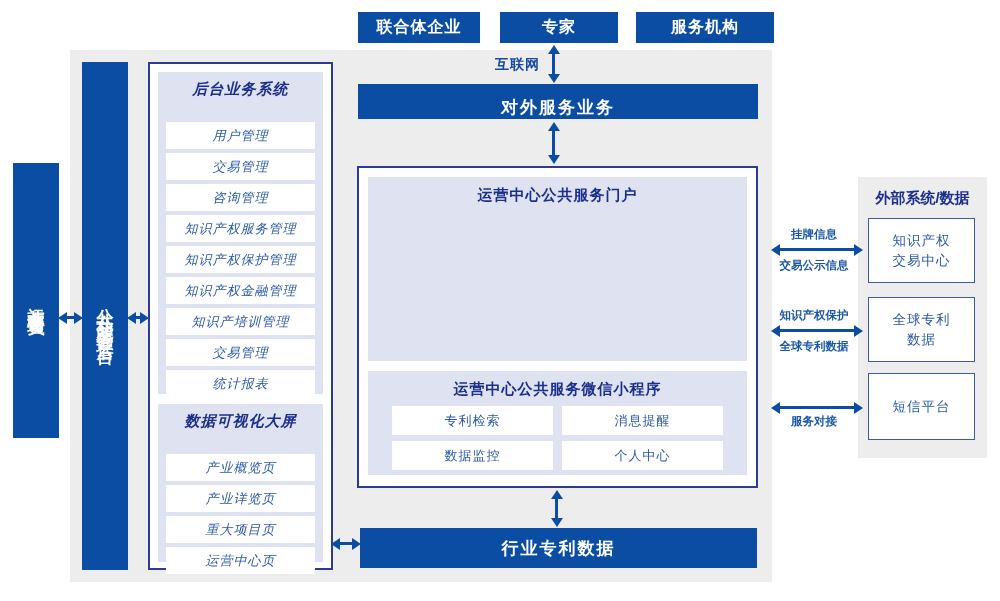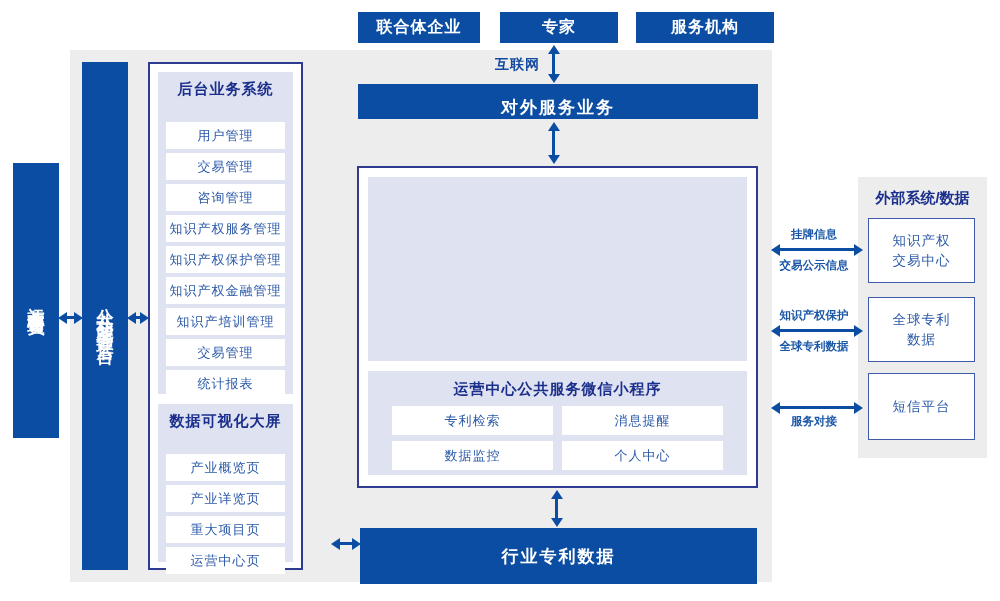--- a/index.html
+++ b/index.html
@@ -103,21 +103,21 @@
       <span class="hl"></span>
       <span class="hs"></span>
       <span class="hr"></span>
     </div>
   <div class="harrow" style="left:127px;top:311px;width:22px;">
       <span class="hl"></span>
       <span class="hs"></span>
       <span class="hr"></span>
     </div>
 
-  <div class="panel" style="left:148px;top:62px;width:155px;height:508px;">
+  <div class="panel" style="left:148px;top:62px;width:185px;height:508px;font-style:italic;">
     <div class="block" style="left:8px;top:8px;right:8px;height:322px;">
       <div class="block-title">后台业务系统</div>
       <div class="vlist">
         <div class="item">用户管理</div>
         <div class="item">交易管理</div>
         <div class="item">咨询管理</div>
         <div class="item">知识产权服务管理</div>
         <div class="item">知识产权保护管理</div>
         <div class="item">知识产权金融管理</div>
         <div class="item">知识产培训管理</div>
@@ -131,20 +131,21 @@
         <div class="item">产业概览页</div>
         <div class="item">产业详览页</div>
         <div class="item">重大项目页</div>
         <div class="item">运营中心页</div>
       </div>
     </div>
   </div>
 
   <div class="panel" style="left:357px;top:166px;width:401px;height:322px;">
     <div class="block" style="left:9px;top:9px;right:9px;height:184px;padding:6px 9px 9px;">
+      <div class="block-title">运营中心公共服务门户</div>
     </div>
     <div class="block" style="left:9px;top:203px;right:9px;height:104px;padding:6px 24px 9px;">
       <div class="block-title">运营中心公共服务微信小程序</div>
       <div class="grid2">
         <div class="item h29">专利检索</div>
         <div class="item h29">消息提醒</div>
         <div class="item h29">数据监控</div>
         <div class="item h29">个人中心</div>
       </div>
     </div>
@@ -155,21 +156,21 @@
       <span class="vs"></span>
       <span class="vb"></span>
     </div>
 
   <div class="harrow" style="left:331px;top:537px;width:30px;">
       <span class="hl"></span>
       <span class="hs"></span>
       <span class="hr"></span>
     </div>
 
-  <div class="bluebox widebar" style="left:360px;top:528px;width:397px;height:56px;justify-content:center;">
+  <div class="bluebox widebar" style="left:360px;top:528px;width:397px;height:40px;justify-content:center;">
       <span>行业专利数据</span>
     </div>
 
   <div class="ext-title" style="left:858px;top:189px;width:129px;">外部系统/数据</div>
   <div class="extbox" style="left:868px;top:218px;width:107px;height:65px;">知识产权
 交易中心</div>
   <div class="extbox" style="left:868px;top:297px;width:107px;height:65px;">全球专利
 数据</div>
   <div class="extbox" style="left:868px;top:373px;width:107px;height:67px;">短信平台</div>
 

